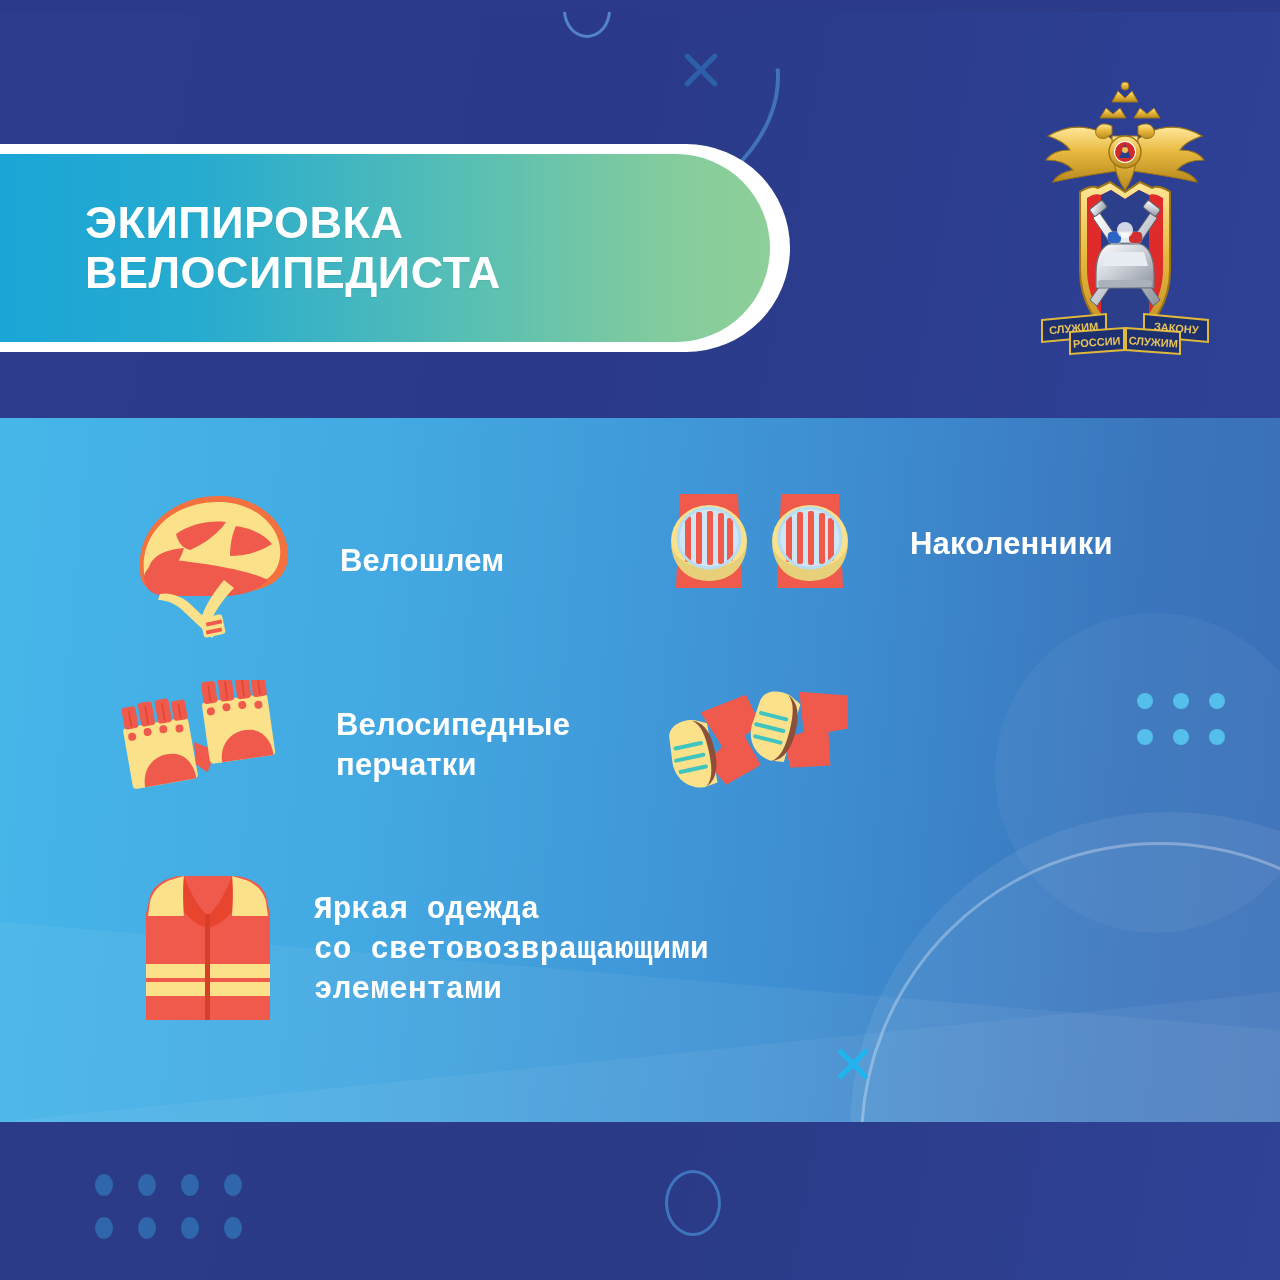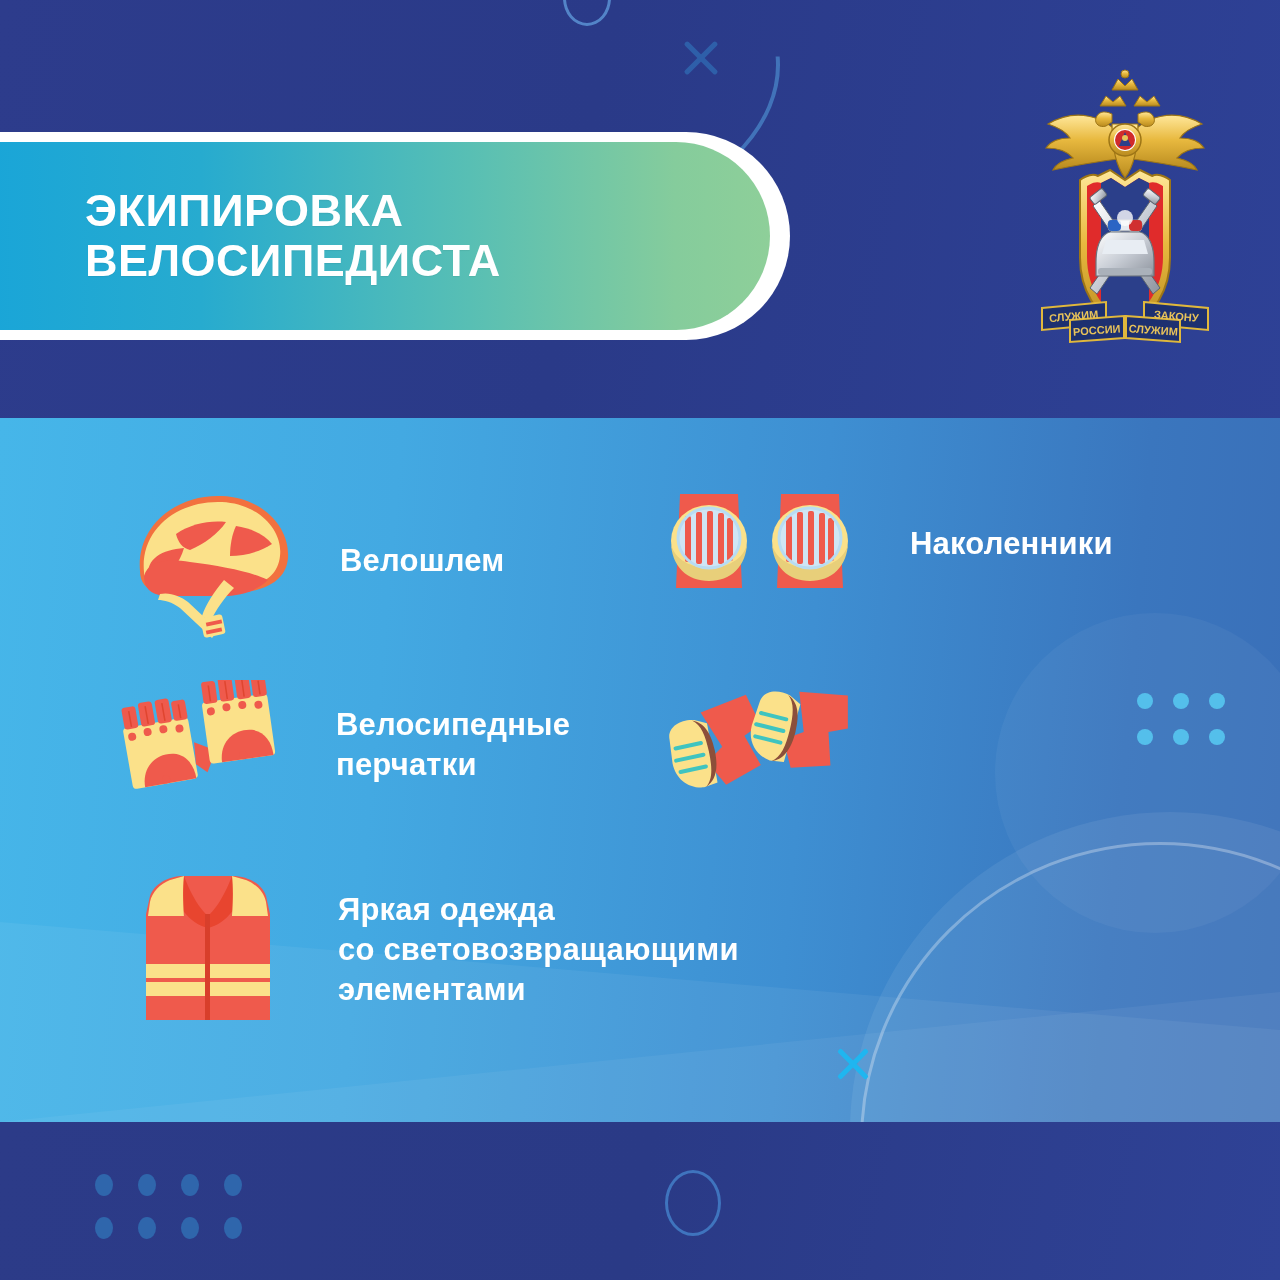--- a/index.html
+++ b/index.html
@@ -10,21 +10,21 @@
     overflow: hidden;
   }
   #page {
     position: relative;
     width: 1280px; height: 1280px;
     overflow: hidden;
   }
 
   
   .header {
-    position: absolute; left: 0; top: 0;
+    position: absolute; left: 0; top: 12px;
     width: 1280px; height: 482px;
     background: linear-gradient(100deg, #2d3c8c 0%, #2a3a88 45%, #2e4196 100%);
     overflow: hidden;
   }
   .hdr-deco { position: absolute; pointer-events: none; }
   .hdr-curve {
     left: -120px; top: -150px;
     width: 900px; height: 430px;
     border: 4px solid #4a86c8;
     border-radius: 50%;
@@ -152,21 +152,21 @@
 
   .item-helmet { left: 118px; top: 58px; }
   .item-helmet .item-label { margin-left: 22px; }
   .item-knee   { left: 660px; top: 66px; }
   .item-knee .item-label { margin-left: 60px; }
   .item-gloves { left: 118px; top: 262px; }
   .item-gloves .item-label { margin-left: 28px; }
   .item-elbow  { left: 662px; top: 268px; }
   .item-elbow .item-label { margin-left: 60px; }
   .item-vest   { left: 138px; top: 452px; }
-  .item-vest .item-label { margin-left: 60px; }
+  .item-vest .item-label { margin-left: 36px; font-family: Liberation Mono, monospace; }
 
   
   .footer {
     position: absolute; left: 0; top: 1122px;
     width: 1280px; height: 158px;
     background: linear-gradient(100deg, #2c3b88 0%, #2a3a86 50%, #2f4296 100%);
     overflow: hidden;
   }
   .f-dots {
     position: absolute; left: 95px; top: 52px;

